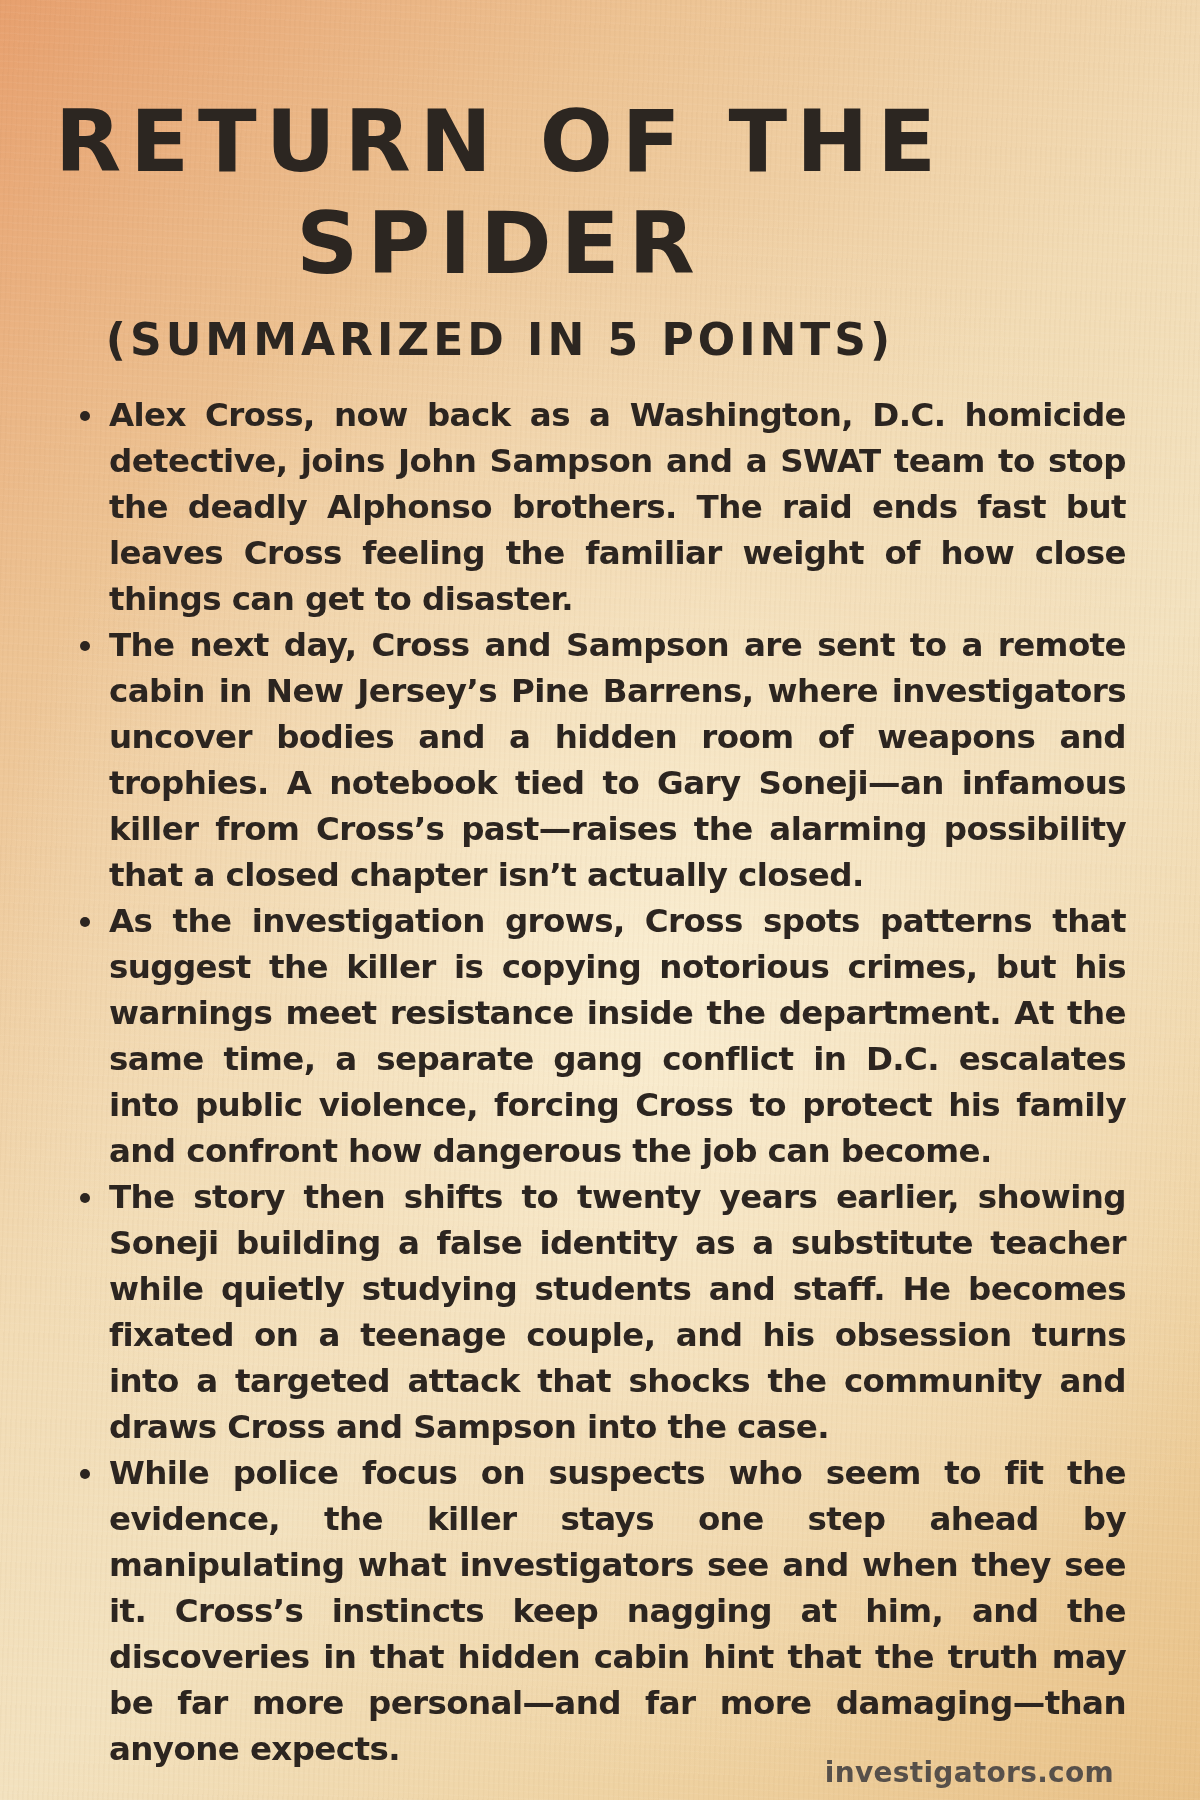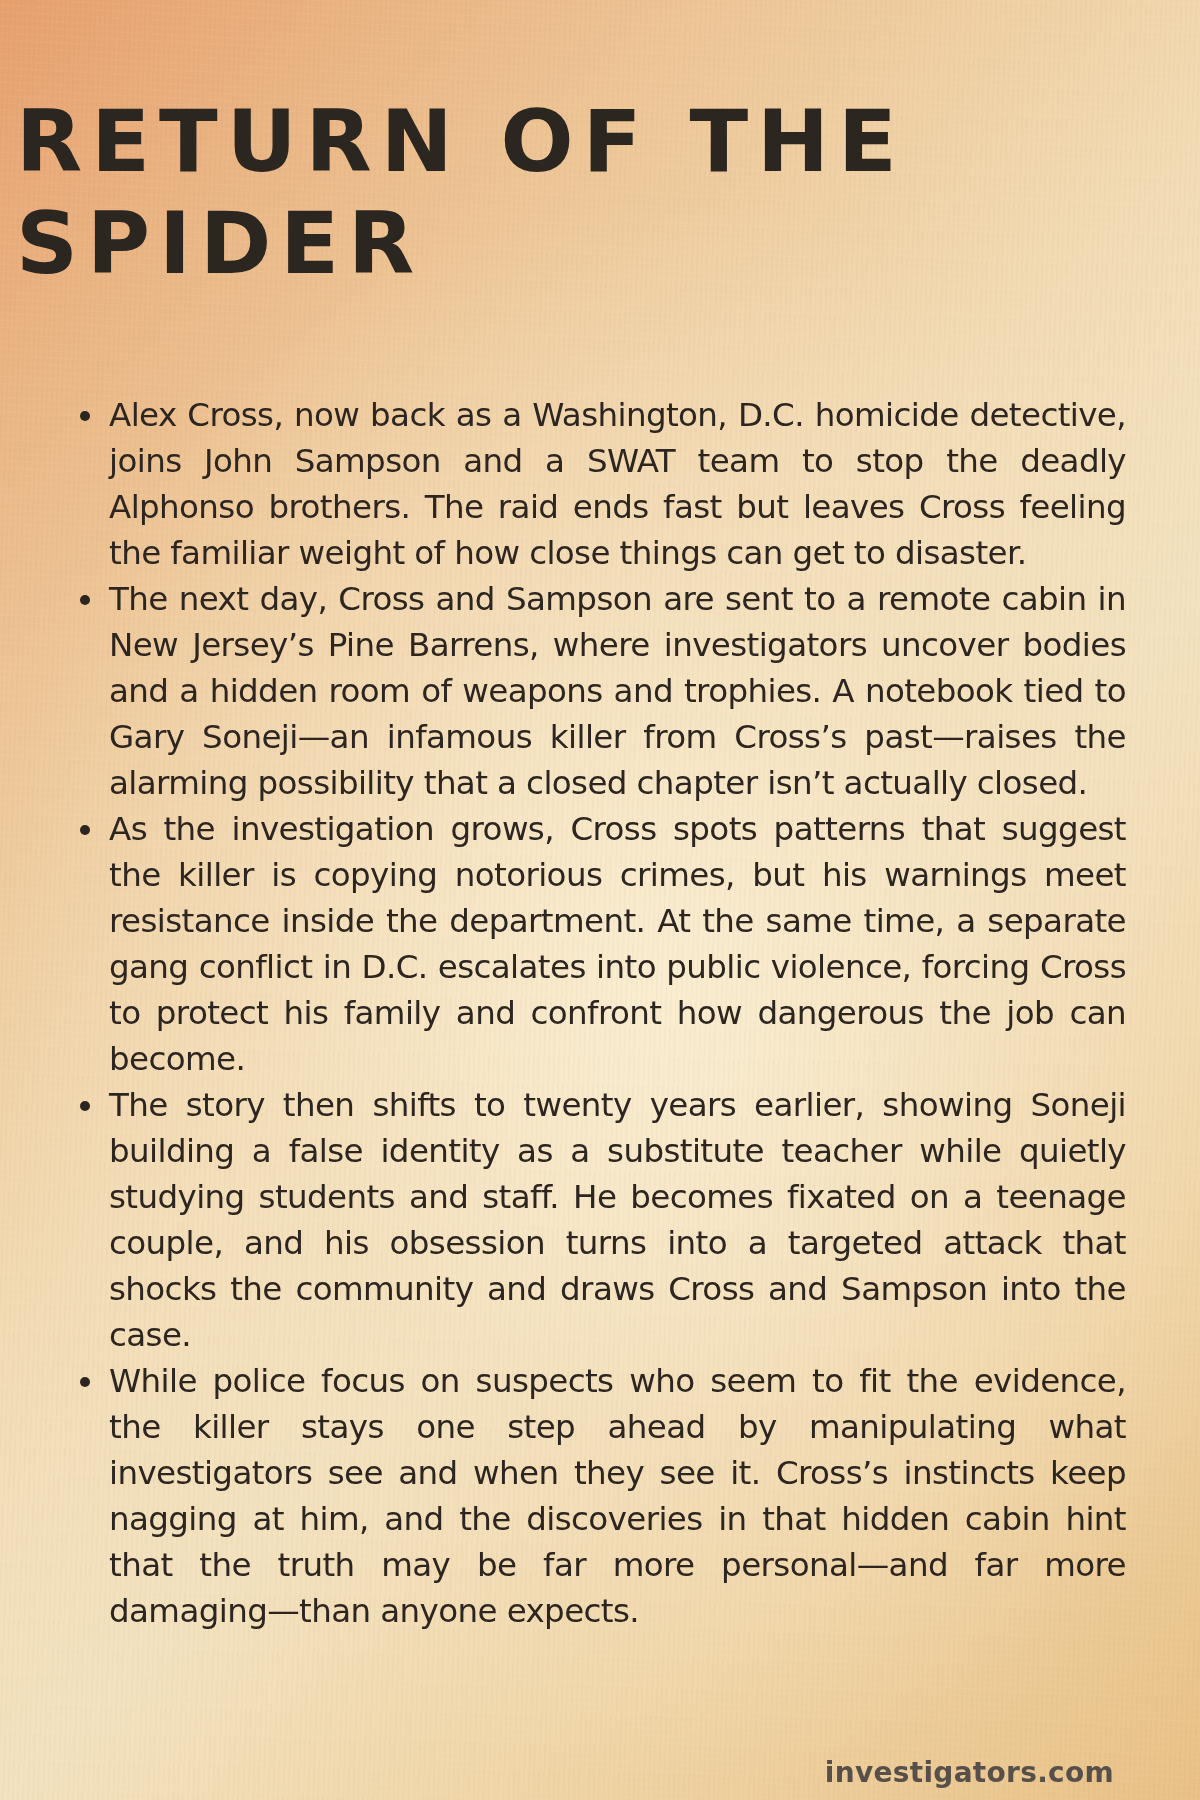--- a/index.html
+++ b/index.html
@@ -21,22 +21,23 @@
       position: absolute;
       inset: 0;
       background:
         repeating-linear-gradient(92deg, rgba(120,80,40,0.03) 0px, rgba(120,80,40,0.03) 1px, rgba(0,0,0,0) 2px, rgba(0,0,0,0) 5px),
         repeating-linear-gradient(3deg, rgba(255,255,255,0.04) 0px, rgba(255,255,255,0.04) 1px, rgba(0,0,0,0) 2px, rgba(0,0,0,0) 7px);
       pointer-events: none;
     }
     .title-block {
       position: absolute;
       top: 90px;
-      left: 16px;
+      left: 4px;
       width: 992px;
+      text-align: center;
     }
     .title {
       margin: 0;
       font-family: "DejaVu Sans", sans-serif;
       font-weight: bold;
       font-size: 86px;
       line-height: 102px;
       letter-spacing: 9px;
       text-transform: uppercase;
       color: #2c2621;
@@ -57,21 +58,21 @@
       left: 76px;
       width: 1050px;
       margin: 0;
       padding: 0;
       list-style: none;
     }
     .point {
       position: relative;
       padding-left: 33px;
       font-family: "DejaVu Sans", sans-serif;
-      font-weight: normal;
+      font-weight: bold;
       font-size: 32.5px;
       line-height: 46px;
       text-align: justify;
       letter-spacing: -0.6px;
       color: #2c2520;
     }
     .bullet {
       position: absolute;
       left: 4px;
       top: 19px;
@@ -91,20 +92,21 @@
       letter-spacing: 0.3px;
     }
   </style>
 </head>
 <body>
 
 <div class="texture"></div>
 
 <header class="title-block">
   <h1 class="title">Return of the Spider</h1>
+  <h2 class="subtitle">(Summarized in 5 Points)</h2>
 </header>
 
 <ul class="points">
   <li class="point">
     <span class="bullet"></span>
     <span>Alex Cross, now back as a Washington, D.C. homicide detective, joins John Sampson and a SWAT team to stop the deadly Alphonso brothers. The raid ends fast but leaves Cross feeling the familiar weight of how close things can get to disaster.</span>
   </li>
   <li class="point">
     <span class="bullet"></span>
     <span>The next day, Cross and Sampson are sent to a remote cabin in New Jersey’s Pine Barrens, where investigators uncover bodies and a hidden room of weapons and trophies. A notebook tied to Gary Soneji—an infamous killer from Cross’s past—raises the alarming possibility that a closed chapter isn’t actually closed.</span>

